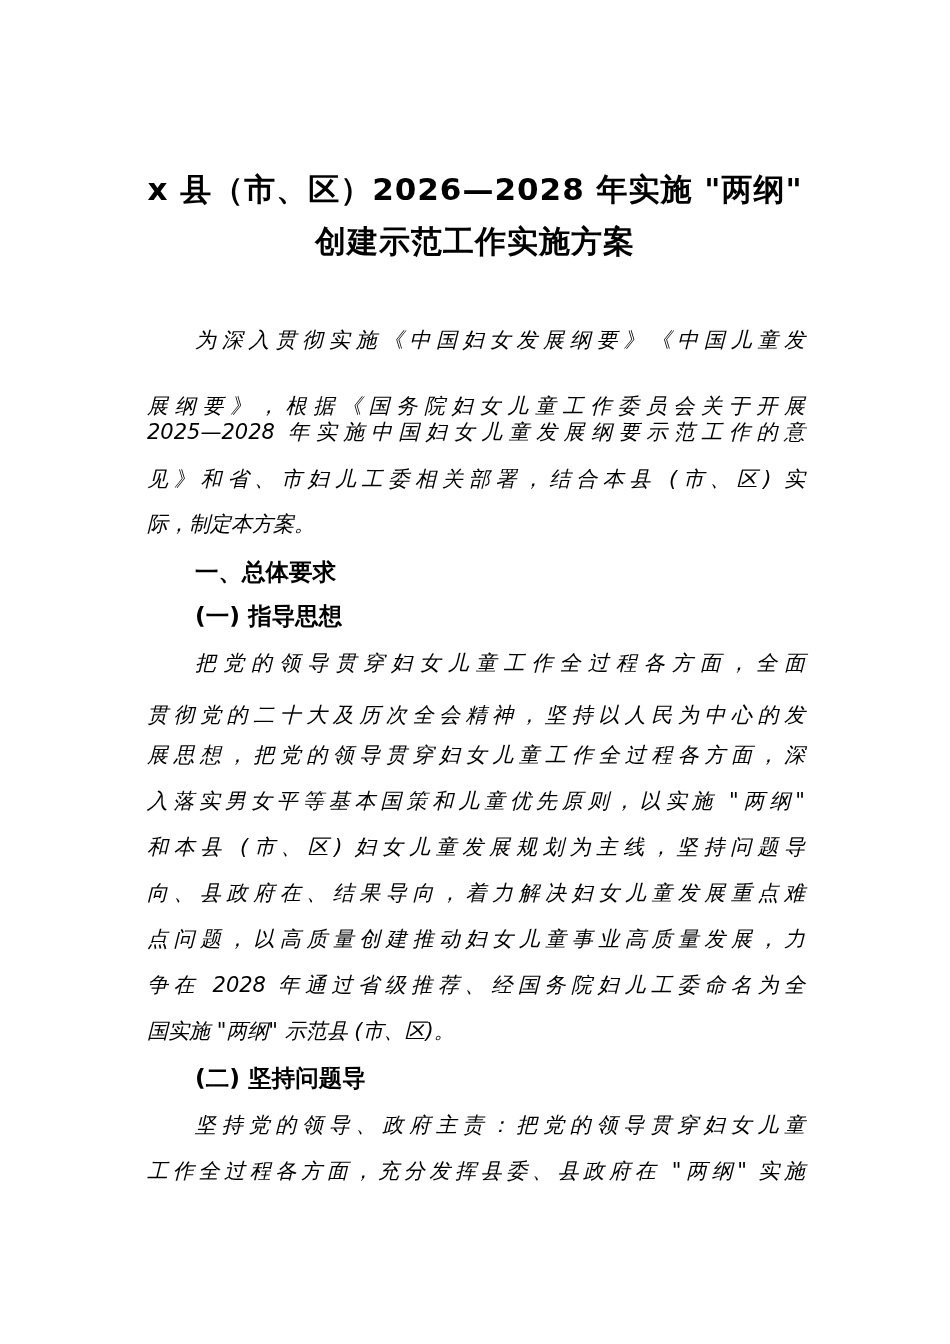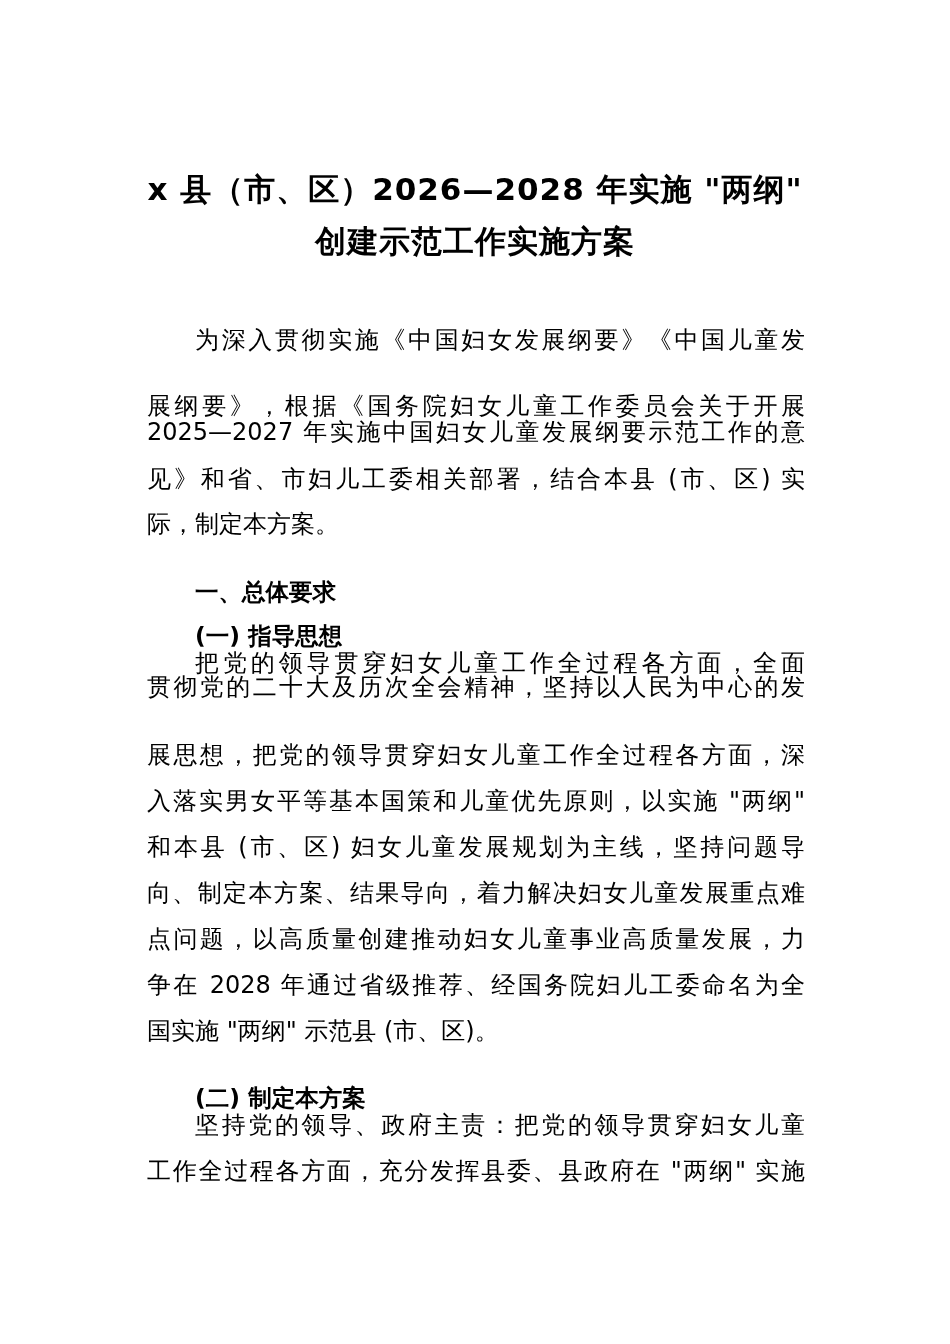--- a/index.html
+++ b/index.html
@@ -32,63 +32,63 @@
       line-height: 42px;
       letter-spacing: 1px;
     }
     .title.l1 { top: 168px; }
     .title.l2 { top: 220px; }
 
     .line {
       position: absolute;
       left: 147px;
       width: 658px;
-      font-size: 24px;
+      font-size: 21px;
       line-height: 30px;
       white-space: nowrap;
       text-align: justify;
       text-align-last: justify;
       letter-spacing: 0px;
+      font-style: italic;
     }
     .line.indent { left: 195px; width: 610px; }
     .line.last { text-align-last: left; }
     .heading {
       position: absolute;
       left: 195px;
       font-size: 23.5px;
       line-height: 30px;
       font-weight: bold;
       white-space: nowrap;
-      margin-top: 20px;
     }
   </style>
 </head>
 <body>
 
 <div class="page">
 
   <div class="title l1">x 县（市、区）2026—2028 年实施 "两纲"</div>
   <div class="title l2">创建示范工作实施方案</div>
 
   <div class="line indent" style="top:325px">为深入贯彻实施《中国妇女发展纲要》《中国儿童发</div>
   <div class="line" style="top:391px">展纲要》，根据《国务院妇女儿童工作委员会关于开展</div>
-  <div class="line" style="top:417px">2025—2027 年实施中国妇女儿童发展纲要示范工作的意</div>
+  <div class="line" style="top:417px">2025—2028 年实施中国妇女儿童发展纲要示范工作的意</div>
   <div class="line" style="top:464px">见》和省、市妇儿工委相关部署，结合本县 (市、区) 实</div>
   <div class="line last" style="top:509px">际，制定本方案。</div>
 
   <div class="heading" style="top:557px">一、总体要求</div>
 
   <div class="heading" style="top:601px">(一) 指导思想</div>
   <div class="line indent" style="top:648px">把党的领导贯穿妇女儿童工作全过程各方面，全面</div>
-  <div class="line" style="top:672px">贯彻党的二十大及历次全会精神，坚持以人民为中心的发</div>
+  <div class="line" style="top:700px">贯彻党的二十大及历次全会精神，坚持以人民为中心的发</div>
   <div class="line" style="top:740px">展思想，把党的领导贯穿妇女儿童工作全过程各方面，深</div>
   <div class="line" style="top:786px">入落实男女平等基本国策和儿童优先原则，以实施 "两纲"</div>
   <div class="line" style="top:832px">和本县 (市、区) 妇女儿童发展规划为主线，坚持问题导</div>
-  <div class="line" style="top:878px">向、制定本方案、结果导向，着力解决妇女儿童发展重点难</div>
+  <div class="line" style="top:878px">向、县政府在、结果导向，着力解决妇女儿童发展重点难</div>
   <div class="line" style="top:924px">点问题，以高质量创建推动妇女儿童事业高质量发展，力</div>
   <div class="line" style="top:970px">争在 2028 年通过省级推荐、经国务院妇儿工委命名为全</div>
   <div class="line last" style="top:1016px">国实施 "两纲" 示范县 (市、区)。</div>
 
-  <div class="heading" style="top:1063px">(二) 制定本方案</div>
+  <div class="heading" style="top:1063px">(二) 坚持问题导</div>
   <div class="line indent" style="top:1110px">坚持党的领导、政府主责：把党的领导贯穿妇女儿童</div>
   <div class="line" style="top:1156px">工作全过程各方面，充分发挥县委、县政府在 "两纲" 实施</div>
 
 </div>
 
 </body></html>

